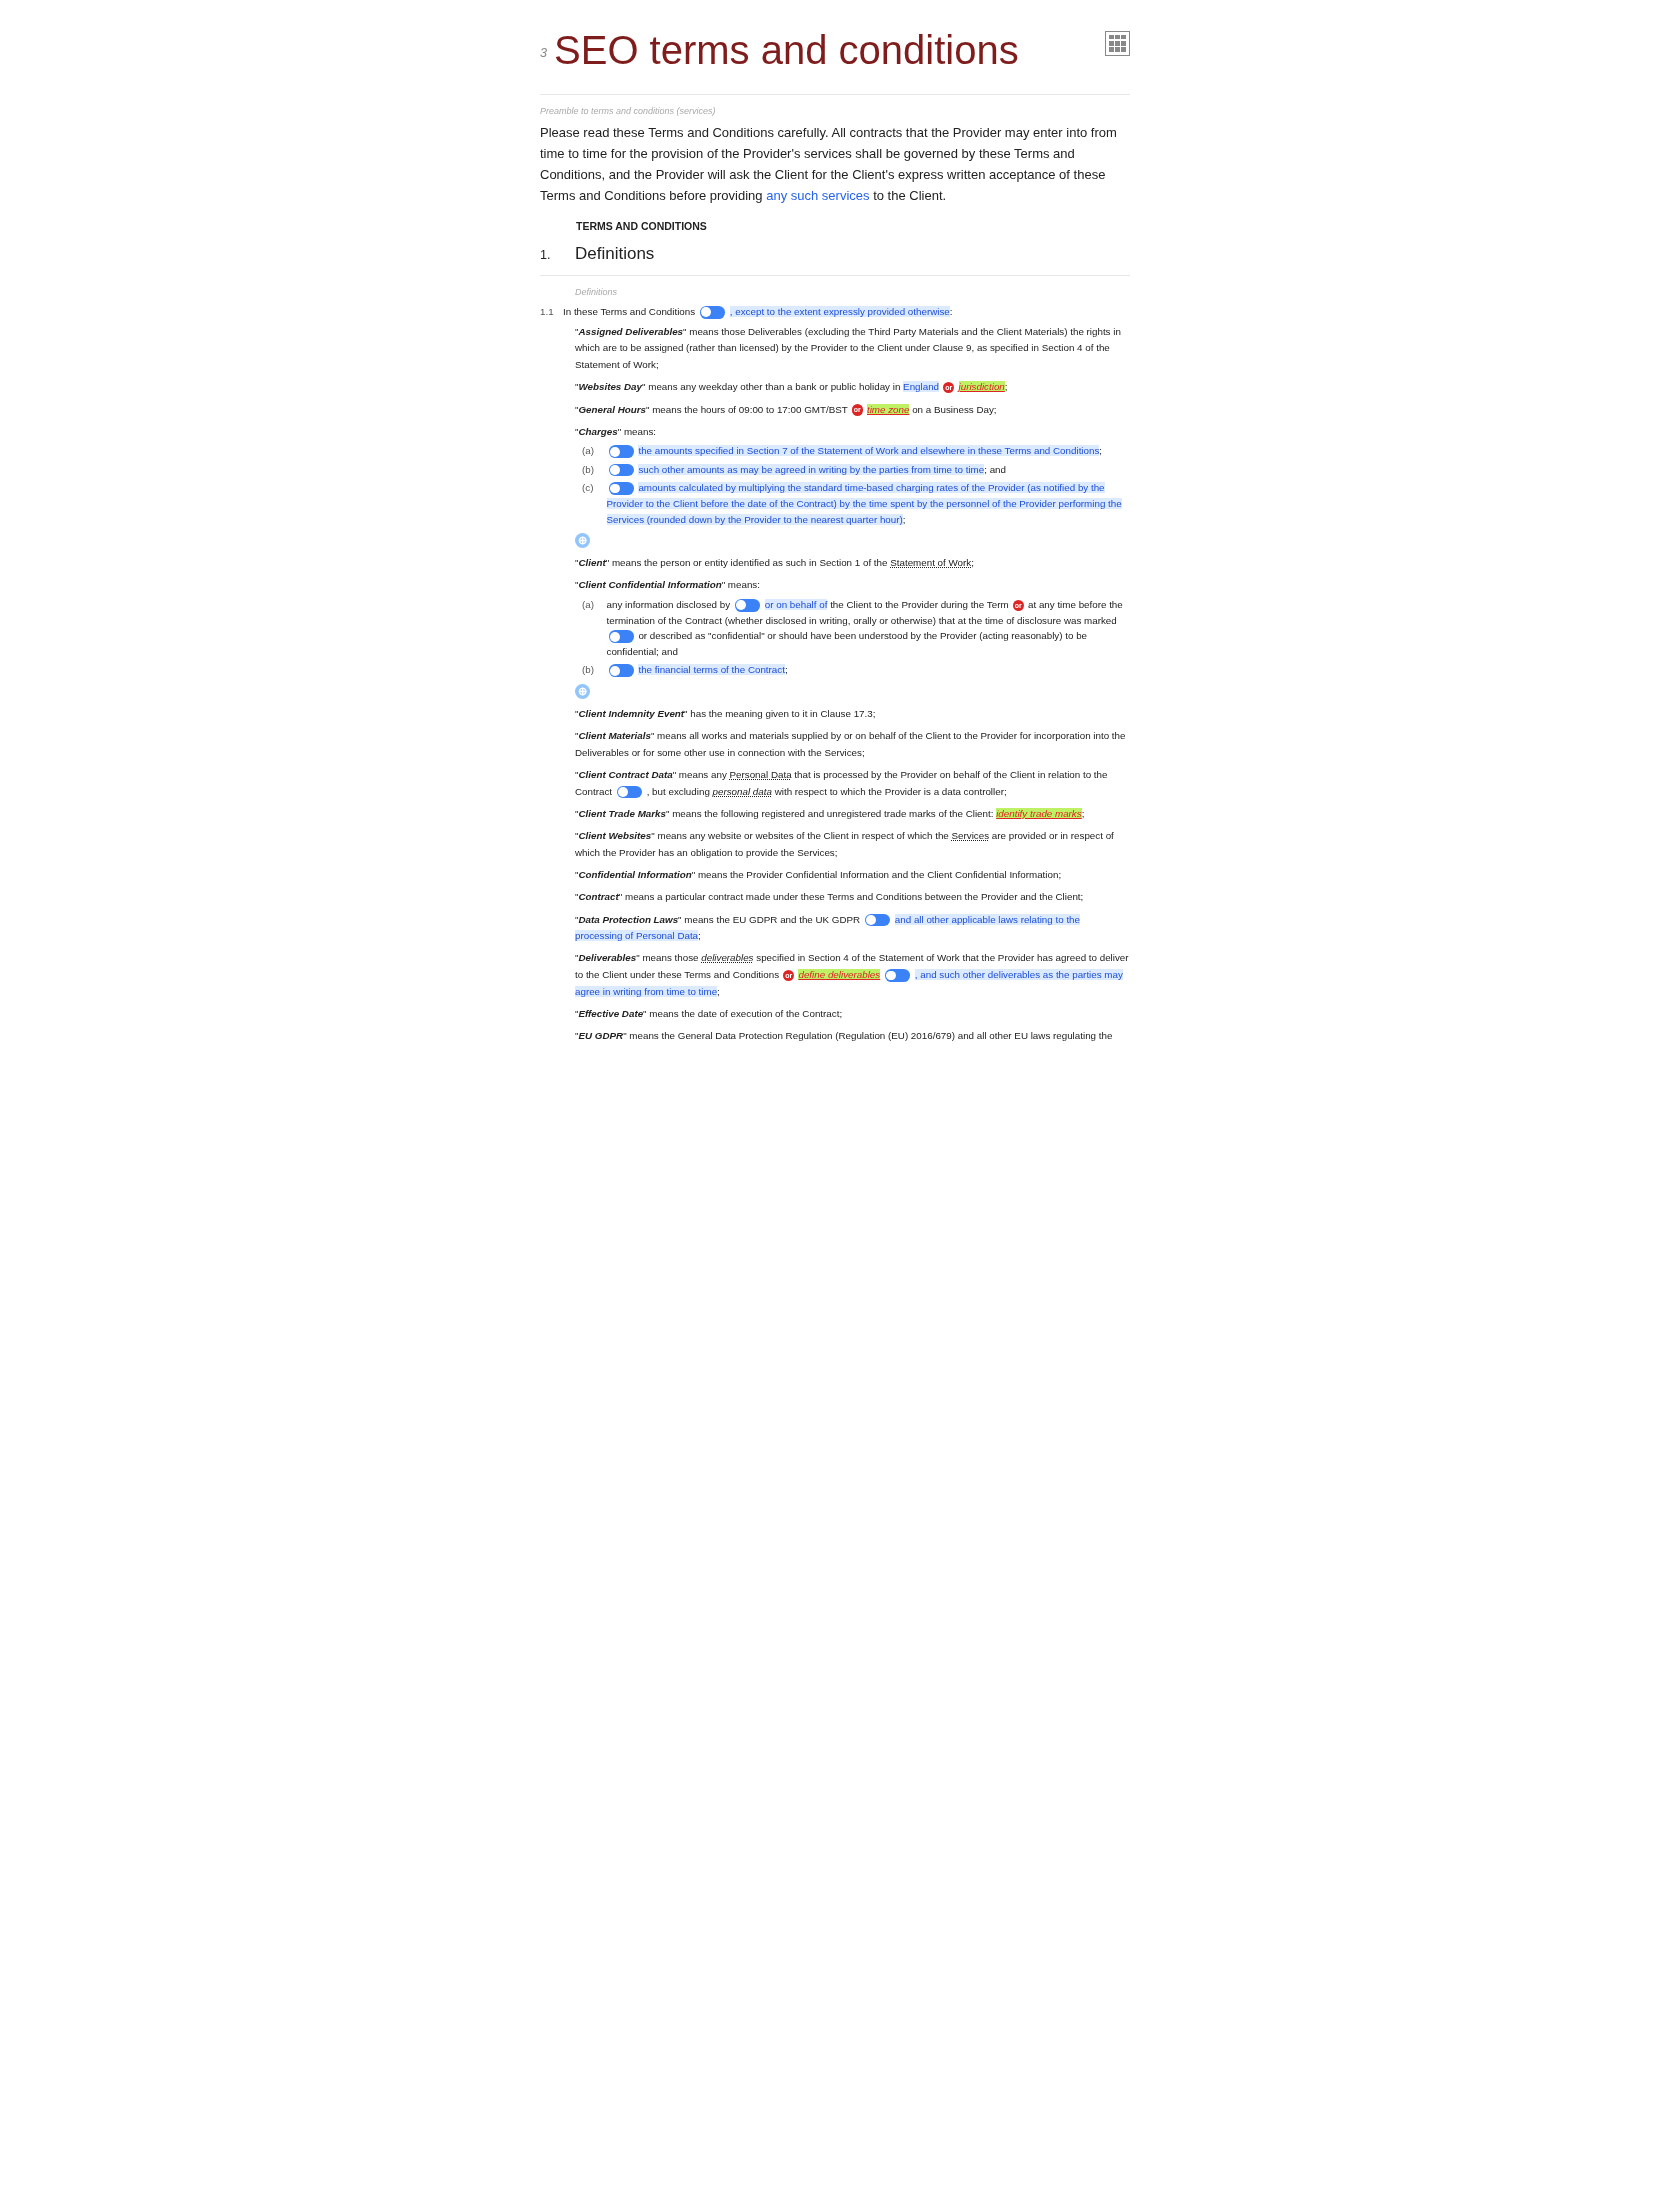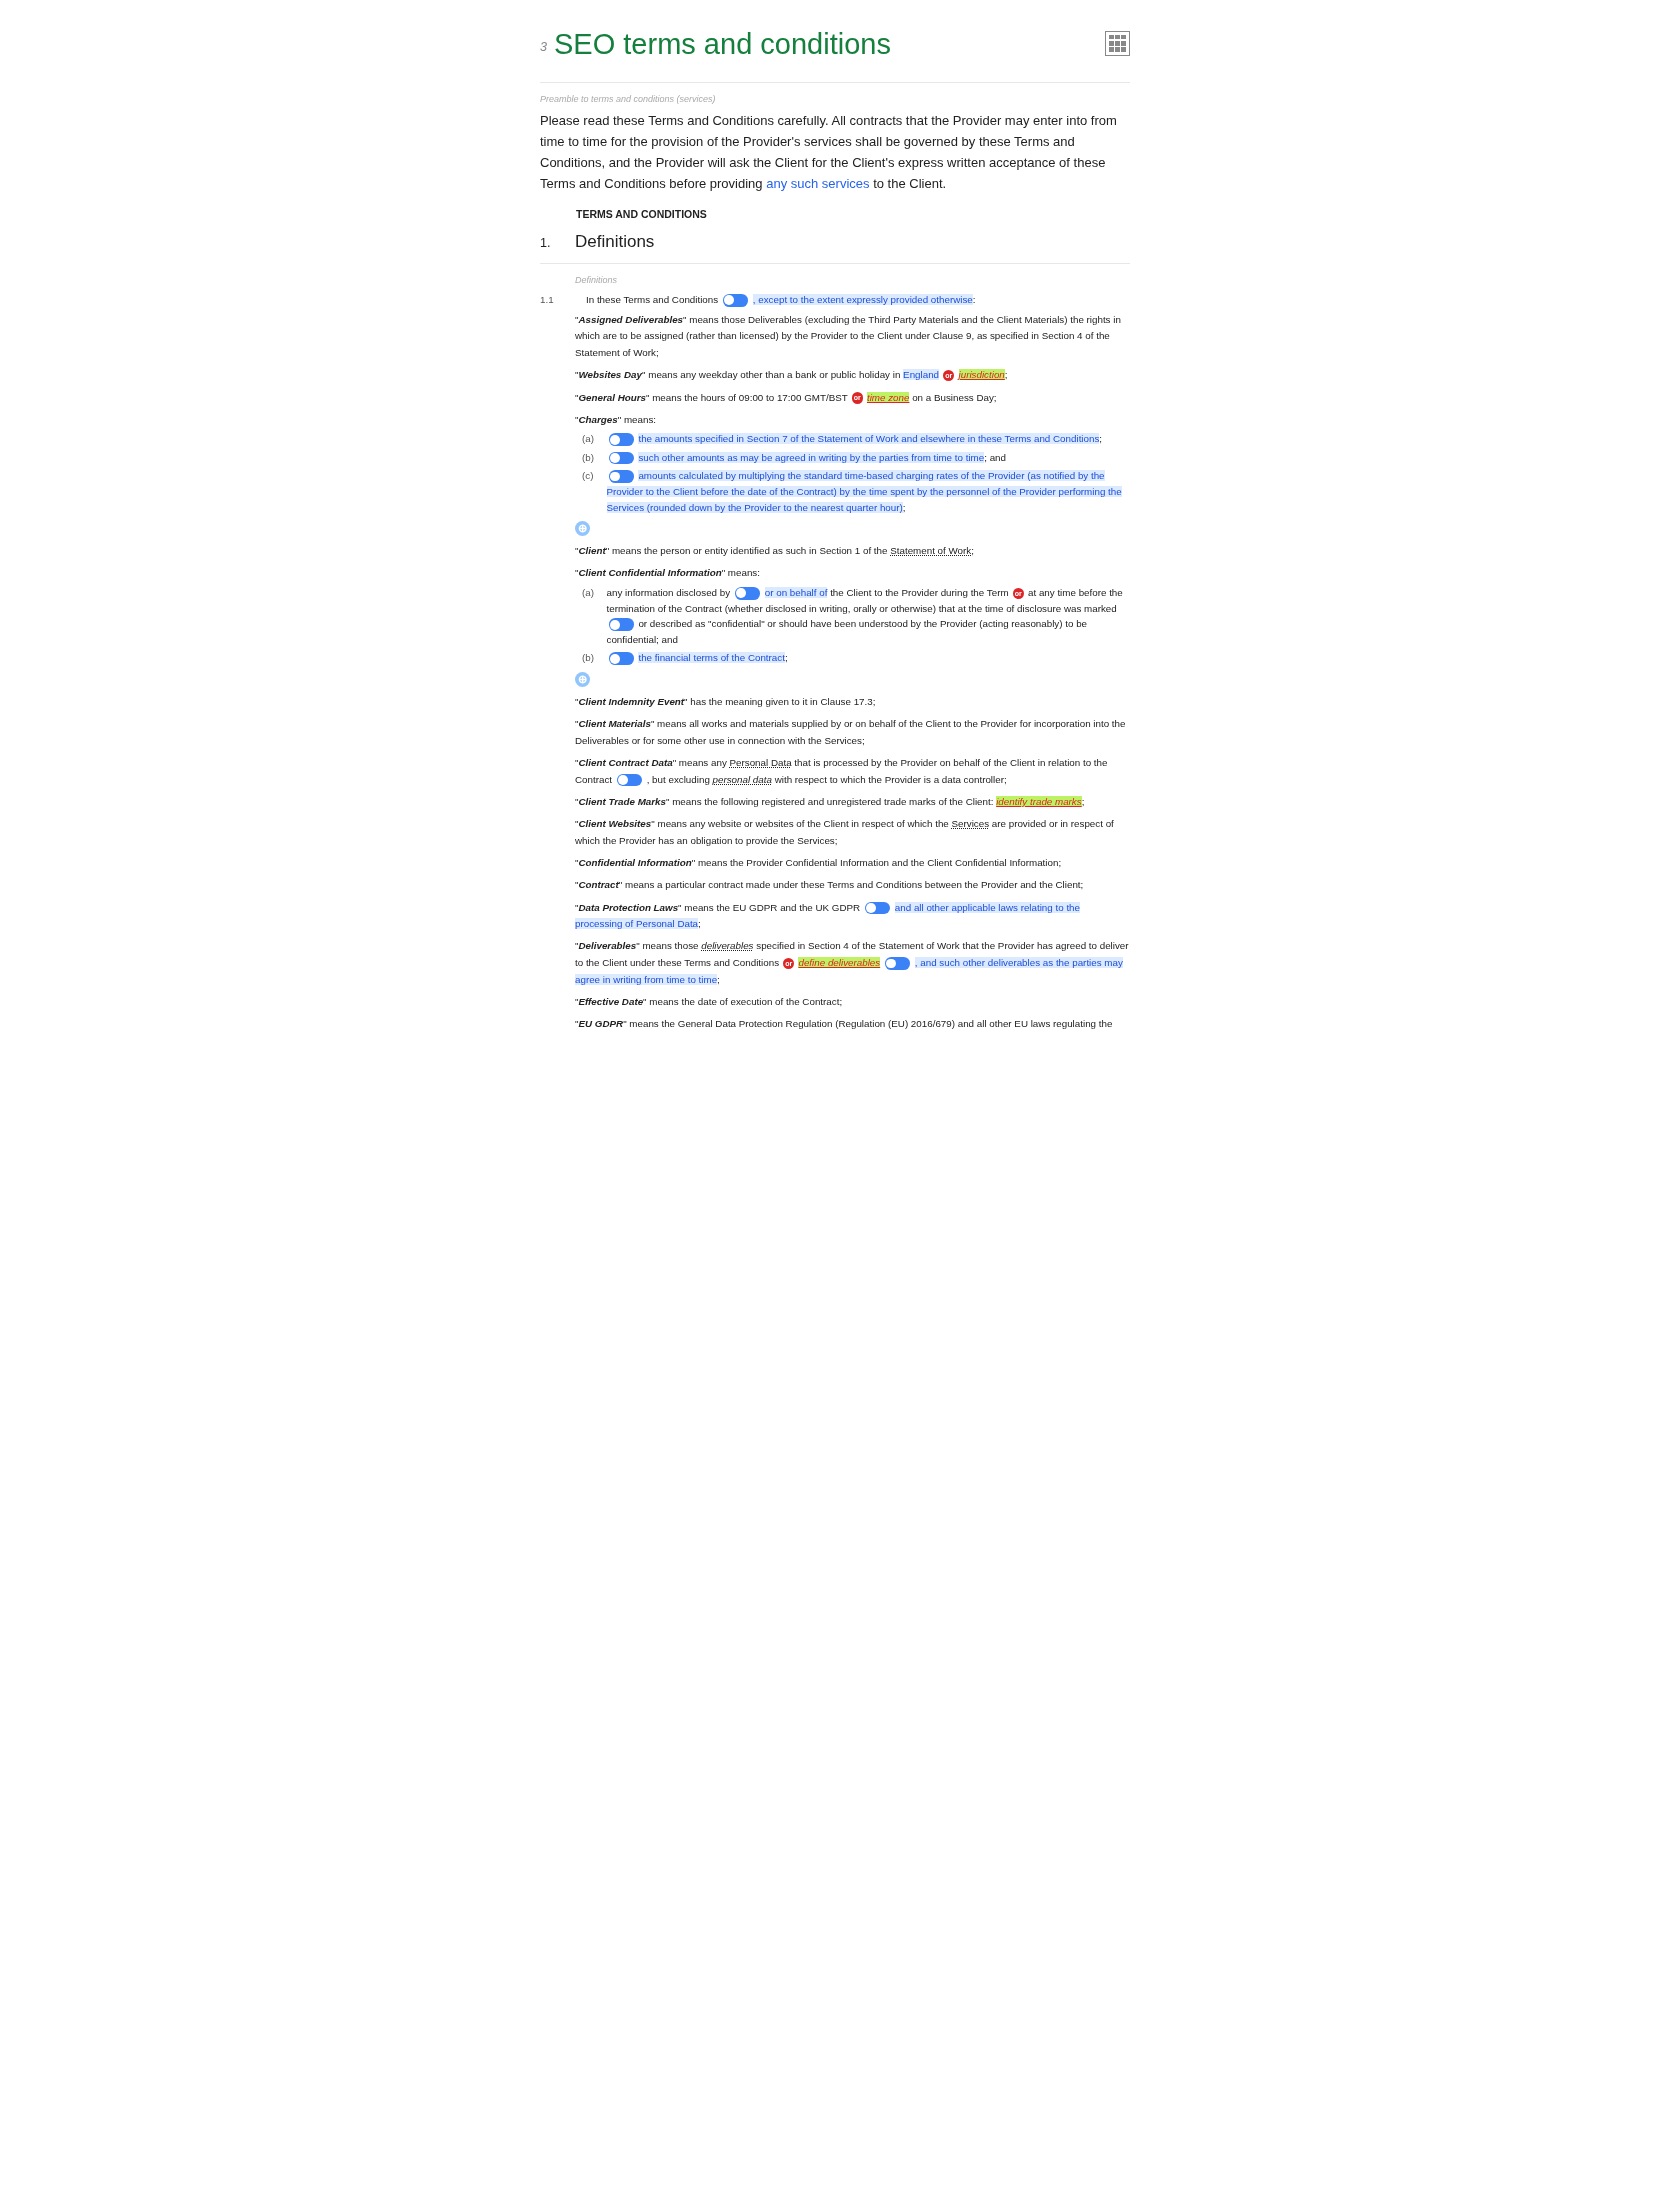--- a/index.html
+++ b/index.html
@@ -23,23 +23,23 @@
       align-items: center;
       gap: 7px;
     }
     .page-number {
       font-size: 12.6px;
       color: #888;
       font-style: italic;
       margin-top: 5.6px;
     }
     .page-title {
-      font-size: 29px;
+      font-size: 40px;
       font-weight: 300;
-      color: #15803d;
+      color: #7f1d1d;
     }
     .grid-icon {
       width: 25px;
       height: 25px;
       border: 1.4px solid #888;
       display: grid;
       grid-template-columns: repeat(3, 1fr);
       grid-template-rows: repeat(3, 1fr);
       gap: 1.4px;
       padding: 2.8px;
@@ -84,21 +84,21 @@
     }
     .definitions-label {
       color: #aaa;
       font-style: italic;
       font-size: 9px;
       margin-left: 35px;
       margin-bottom: 7px;
     }
     .clause {
       display: flex;
-      gap: 25px;
+      gap: 2px;
       margin-bottom: 4.2px;
       font-size: 9.8px;
       line-height: 1.6;
     }
     .clause-num {
       min-width: 21px;
       color: #555;
     }
     .clause-content {
       flex: 1;

